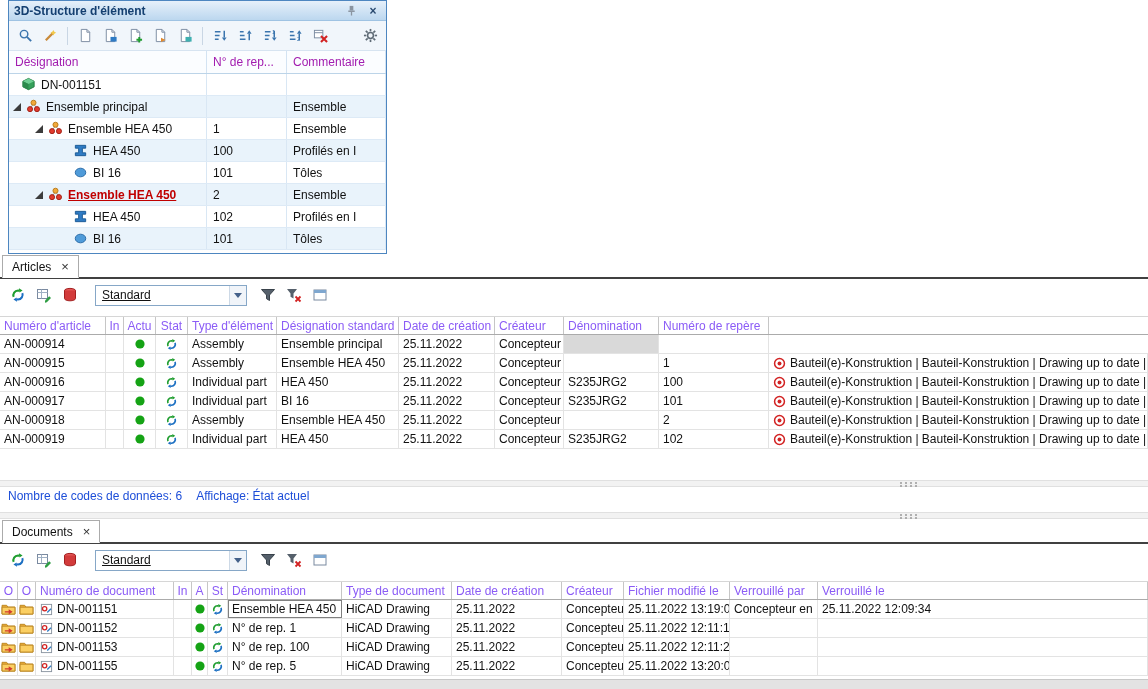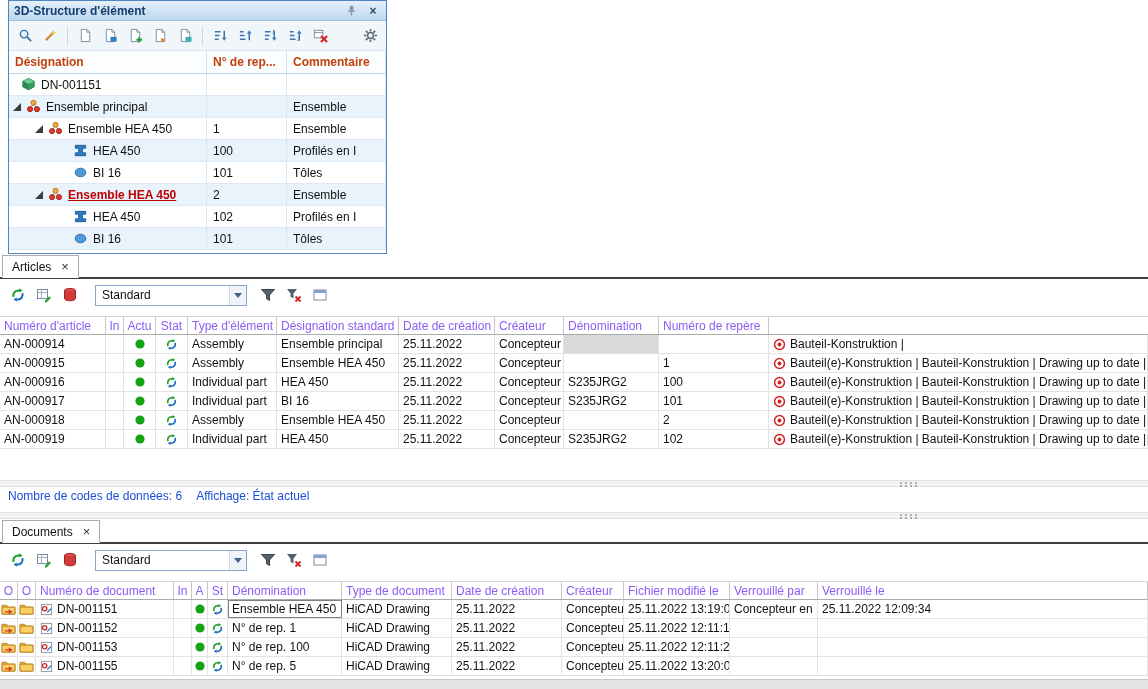--- a/index.html
+++ b/index.html
@@ -19,22 +19,22 @@
               display:flex; align-items:center; padding:0 5px; gap:6px; }
   .sp-title .t { flex:1; overflow:hidden; white-space:nowrap; }
   .sp-title .winbtn { width:16px; height:15px; display:flex; align-items:center;
               justify-content:center; color:#2a4a70; cursor:default; }
   .sp-toolbar { height:30px; background:#f1f6fb; border-bottom:1px solid #d7e4f1;
               display:flex; align-items:center; padding:0 5px; gap:3px; }
   .tbtn { width:22px; height:22px; display:flex; align-items:center; justify-content:center; border-radius:2px; }
   .tsep { width:1px; height:18px; background:#c9d6e4; margin:0 3px; flex:none; }
   .sp-head { display:grid; grid-template-columns:198px 80px 1fr; height:23px;
              background:#fbfdff; border-bottom:1px solid #bcd4e8; }
-  .sp-head .h { color:#c2410c; display:flex; align-items:center; padding:0 6px;
-                border-right:1px solid #d3e3f2; overflow:hidden; white-space:nowrap;font-weight:bold; }
+  .sp-head .h { color:#a21caf; display:flex; align-items:center; padding:0 6px;
+                border-right:1px solid #d3e3f2; overflow:hidden; white-space:nowrap; }
   .sp-row { display:grid; grid-template-columns:198px 80px 1fr; height:22px;
             border-bottom:1px solid #ddeaf6; background:#fff; }
   .sp-row.alt { background:#e9f3fb; }
   .sp-row .c { display:flex; align-items:center; padding:0 6px;
                border-right:1px solid #d9e7f4; overflow:hidden; white-space:nowrap; }
   .sp-row .c.tree { padding-right:2px; }
   .exp { width:0; height:0; border-left:8px solid transparent; border-bottom:8px solid #3c3c3c;
          margin-right:5px; flex:none; }
   .tree .ic { margin-right:5px; }
   .pl-dn { padding-left:12px !important; }
@@ -44,21 +44,21 @@
   .red-item { color:#c00000; font-weight:bold; text-decoration:underline; }
 
   
   .panel { position:absolute; left:0; width:1148px; background:#fff; }
   .tabsrow { height:24px; border-bottom:2px solid #404040; display:flex;
              align-items:flex-end; padding-left:2px; }
   .tab { height:23px; margin-bottom:-1px; background:#fff; border:1px solid #ababab;
          border-bottom:1px solid #fff; display:flex; align-items:center; gap:10px;
          padding:0 9px; position:relative; z-index:2; }
   .tab .x { color:#333; font-size:13px; line-height:1; }
-  .lt-toolbar { height:32px; display:flex; align-items:center; gap:4px; padding:0 7px; }
+  .lt-toolbar { height:32px; display:flex; align-items:center; gap:4px; padding:0 7px;text-decoration:underline; }
   .combo { width:152px; height:21px; border:1px solid #86a7c7; background:#fff;
            display:flex; align-items:center; margin:0 6px 0 10px; }
   .combo .v { flex:1; padding:0 6px; overflow:hidden; white-space:nowrap; }
   .combo .btn { width:17px; height:100%; background:#f0f4f9; border-left:1px solid #cdd9e6;
            display:flex; align-items:center; justify-content:center; }
   .caret { width:0; height:0; border-left:4px solid transparent; border-right:4px solid transparent;
            border-top:5px solid #44618a; }
   .lt-head, .lt-row { display:grid; }
   .a-cols { grid-template-columns:106px 18px 32px 32px 89px 122px 96px 69px 95px 110px 1fr; }
   .d-cols { grid-template-columns:18px 18px 138px 18px 16px 20px 114px 110px 110px 62px 106px 88px 1fr; }
@@ -475,26 +475,20 @@
         <svg class="ic" width="13" height="13">
           <use href="#s-sync"></use>
         </svg>
       </div>
     <div class="c">Assembly</div>
     <div class="c">Ensemble principal</div>
     <div class="c">25.11.2022</div>
     <div class="c">Concepteur</div>
     <div class="c dim"></div>
     <div class="c"></div>
-    <div class="c lien">
-        <svg class="ic" width="13" height="13">
-          <use href="#s-target"></use>
-        </svg>
-        <span>Bauteil-Konstruktion |</span>
-      </div>
   </div>
   <div class="lt-row a-cols">
     <div class="c">AN-000915</div>
     <div class="c cc"></div>
     <div class="c cc">
         <svg class="ic" width="12" height="12">
           <use href="#s-dot"></use>
         </svg>
       </div>
     <div class="c cc">

